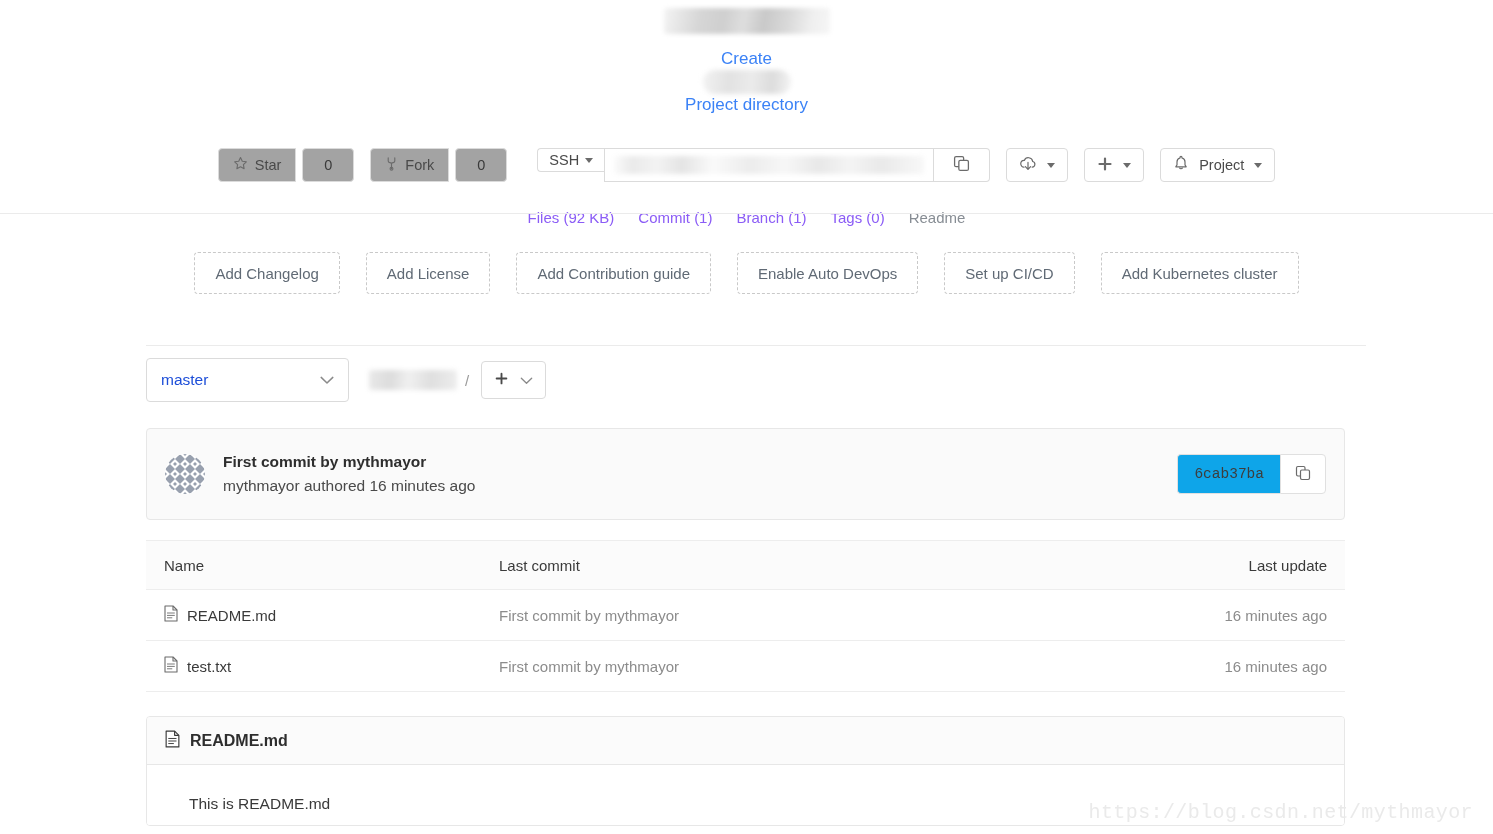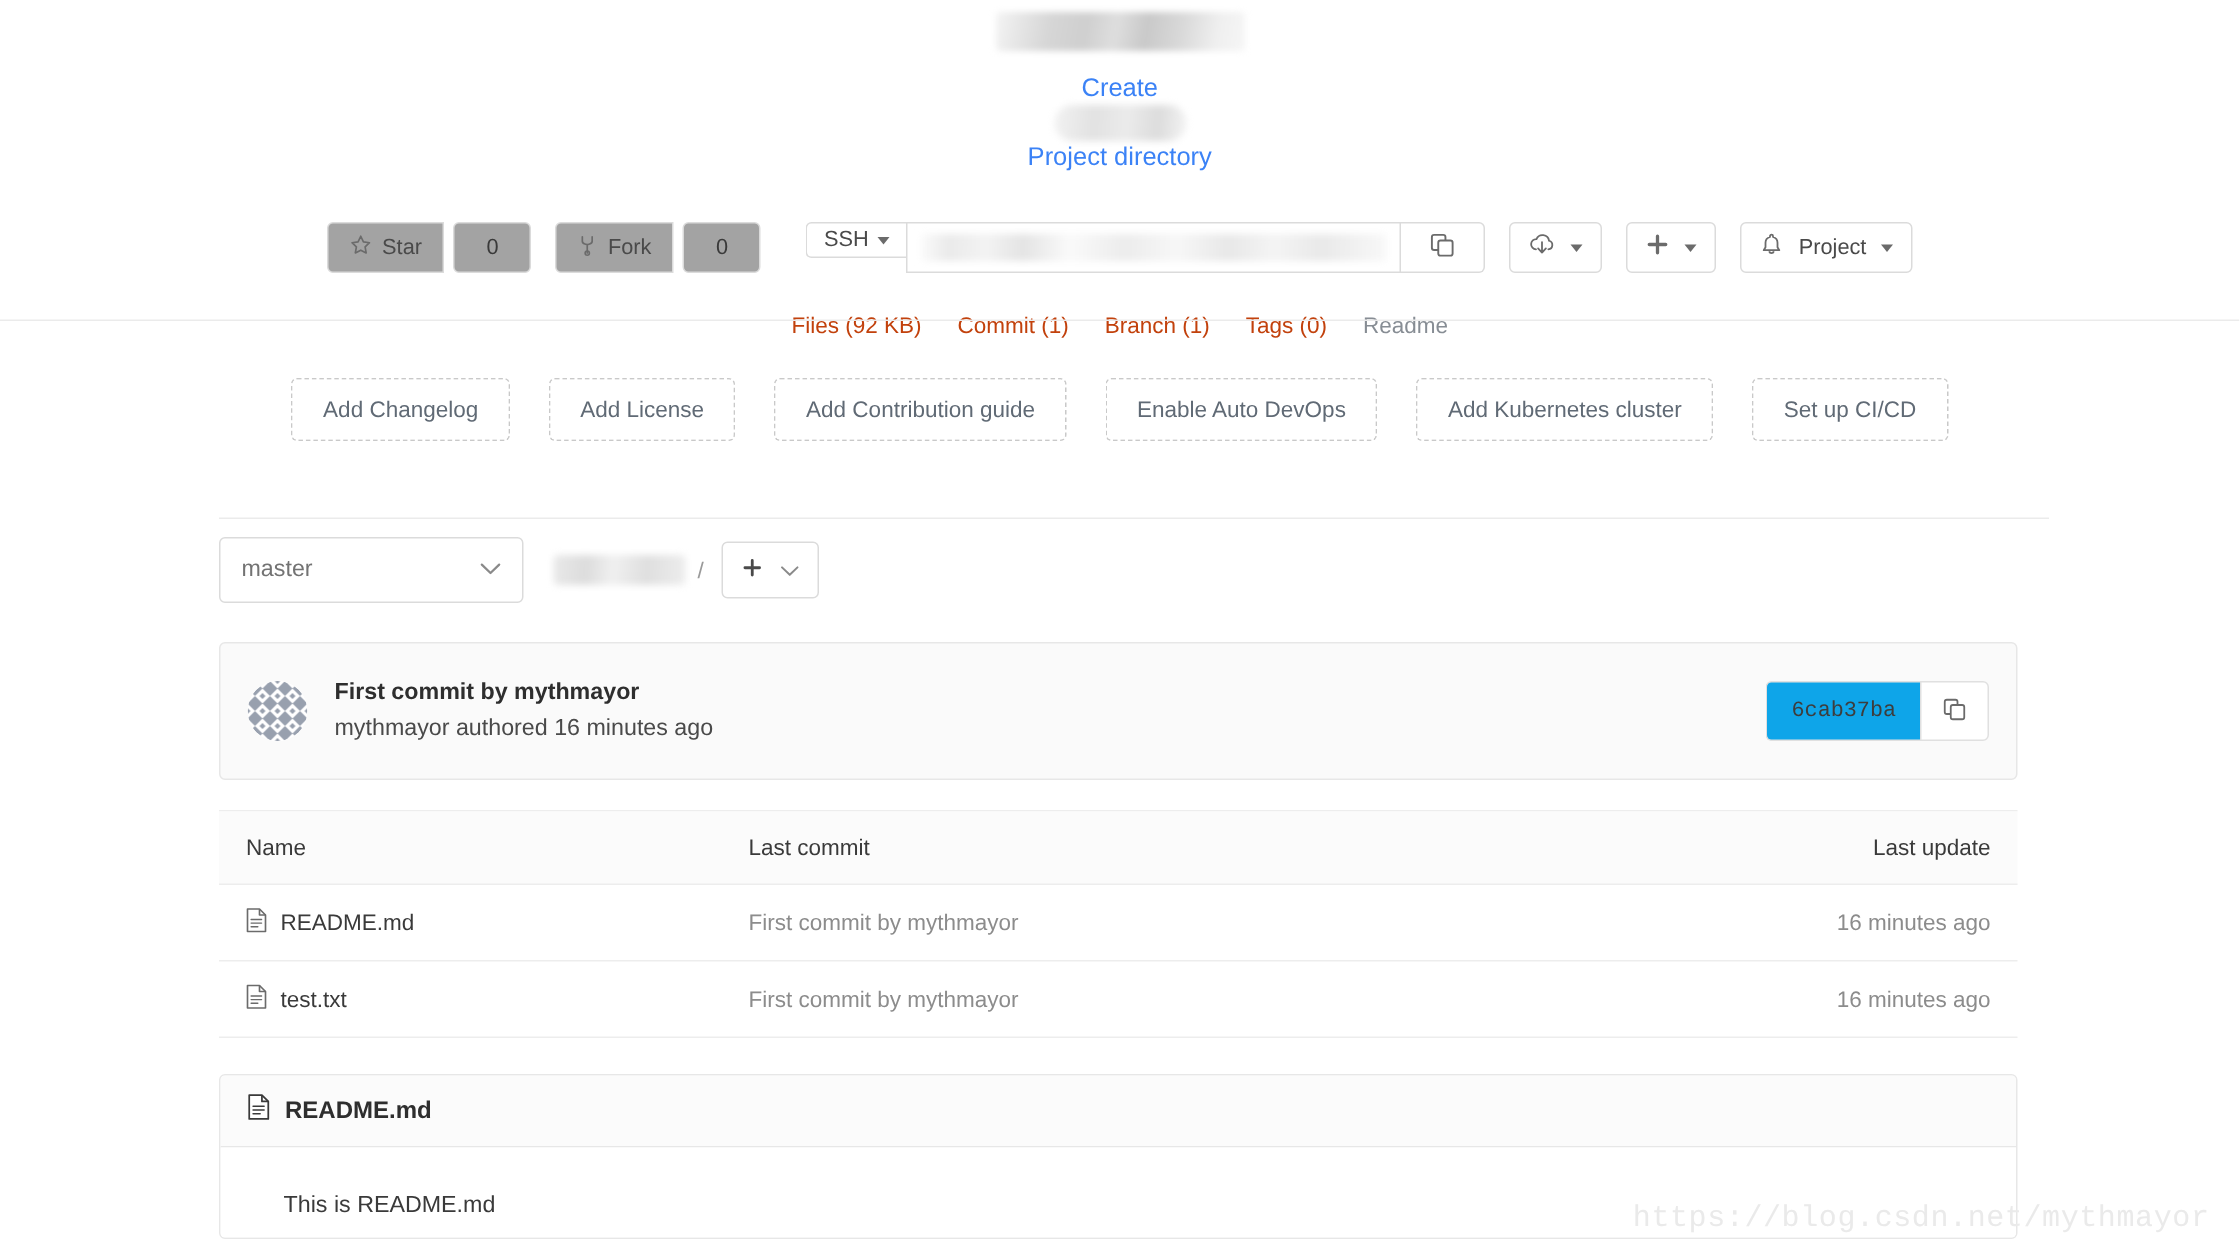--- a/index.html
+++ b/index.html
@@ -91,21 +91,21 @@
 
   .divider-full {
     position:absolute; left:0; right:0; height:1px; background:#ebebeb;
   }
 
   
   .stats {
     display:flex; justify-content:center; align-items:center; gap:24px;
     margin-top: 27px; font-size:15px;
   }
-  .stats a { color:#c2410c; text-decoration:none; cursor:pointer; }
+  .stats a { color:#8b5cf6; text-decoration:none; cursor:pointer; }
   .stats a.muted { color:#878d94; }
 
   
   .suggest-row {
     display:flex; justify-content:center; align-items:center; gap:26px;
     margin-top: 26px;
   }
   .dashed-btn {
     border:1px dashed #c9c9c9; border-radius:4px; background:#fff;
     height:42px; padding:0 20px; display:inline-flex; align-items:center;
@@ -118,21 +118,21 @@
   .divider-content {
     position:absolute; left:146px; width:1220px; height:1px; background:#ebebeb;
   }
 
   .file-controls { display:flex; align-items:center; justify-content:space-between; }
   .fc-left { display:flex; align-items:center; gap:0; }
   .branch-select {
     border:1px solid #dbdbdb; border-radius:4px; background:#fff;
     width:203px; height:44px; padding:0 14px;
     display:flex; align-items:center; justify-content:space-between;
-    font-size:15.5px; color:#737373; cursor:pointer;
+    font-size:15.5px; color:#1d4ed8; cursor:pointer;
   }
   .breadcrumb { display:flex; align-items:center; gap:8px; margin-left:20px; }
   .crumb-blur {
     display:inline-block; width:88px; height:20px; border-radius:3px;
     background: linear-gradient(95deg,#e9e9e9 0%,#dcdcdc 25%,#f0f0f0 45%,#dfdfdf 70%,#ededed 100%);
     filter: blur(2.4px);
   }
   .crumb-slash { color:#9a9a9a; font-size:15px; }
   .plus-drop {
     border:1px solid #dbdbdb; border-radius:4px; background:#fff;
@@ -304,22 +304,22 @@
     <a>Branch (1)</a>
     <a>Tags (0)</a>
     <a class="muted">Readme</a>
   </div>
 
   <div class="suggest-row">
     <button class="dashed-btn">Add Changelog</button>
     <button class="dashed-btn">Add License</button>
     <button class="dashed-btn">Add Contribution guide</button>
     <button class="dashed-btn">Enable Auto DevOps</button>
+    <button class="dashed-btn">Set up CI/CD</button>
     <button class="dashed-btn">Add Kubernetes cluster</button>
-    <button class="dashed-btn">Set up CI/CD</button>
   </div>
 
   <div class="divider-content" style="top:345px;"></div>
 
   <div class="content">
 
     <div class="file-controls">
       <div class="fc-left">
         <div class="branch-select">
           <span>master</span>

